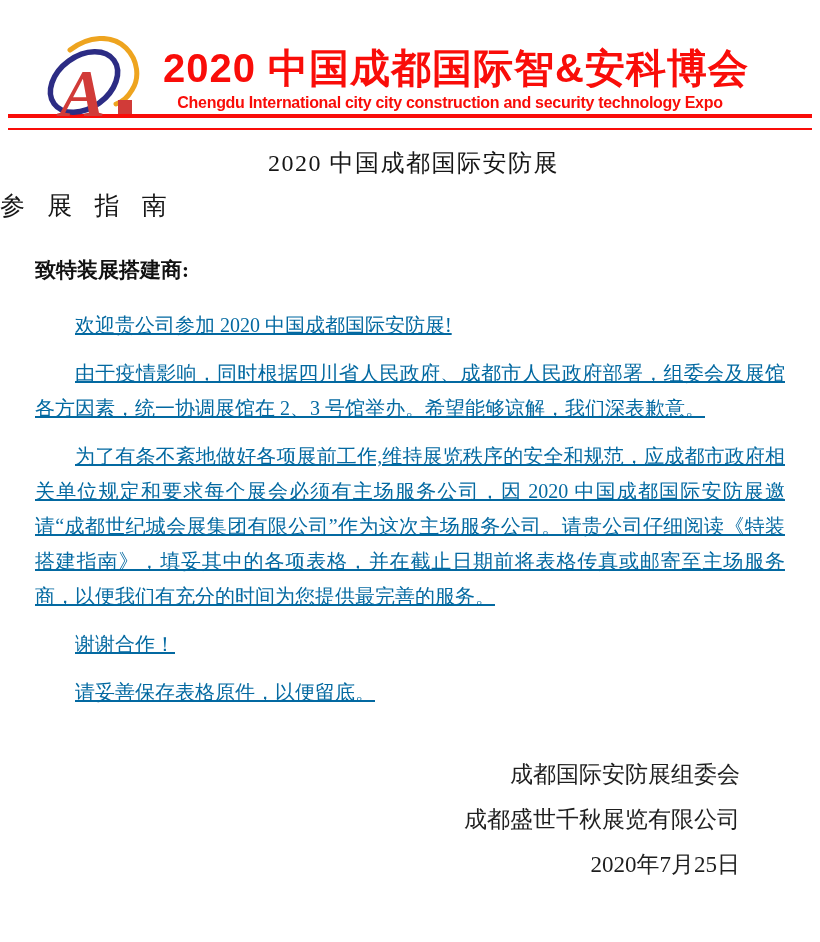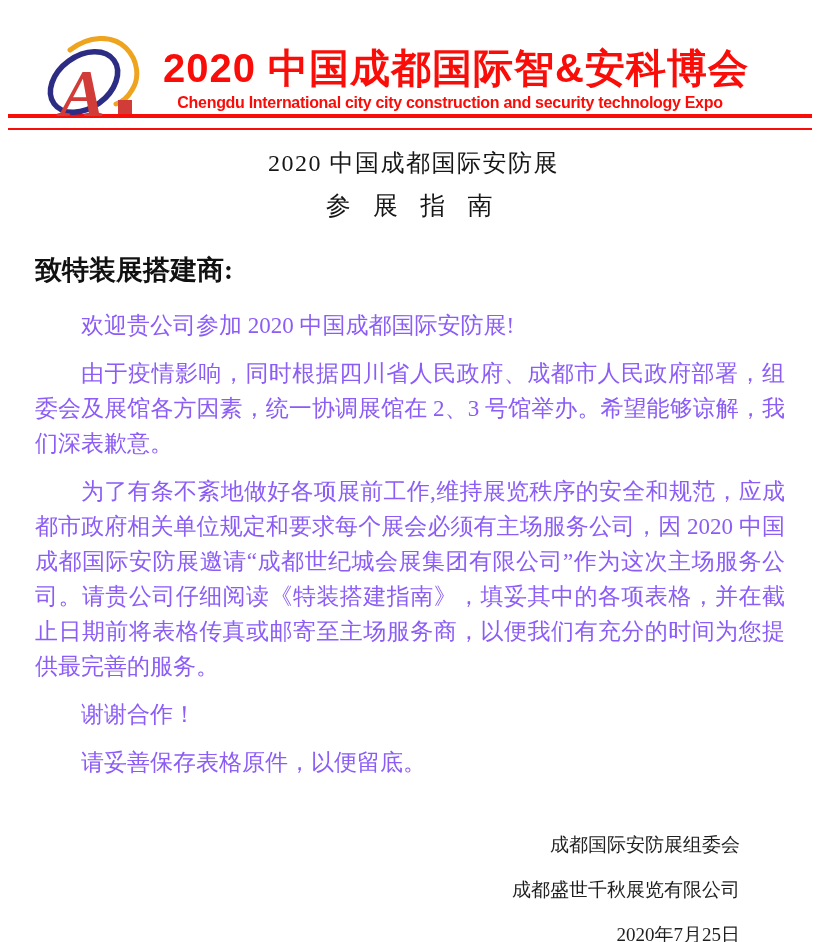--- a/index.html
+++ b/index.html
@@ -33,40 +33,41 @@
     border-top-style: solid; border-top-width: 4.5px;
     border-bottom-style: solid; border-bottom-width: 2.5px;
   }
   
   .doc-title1 {
     margin: 18px 0 0; text-align: center;
     font-size: 24px; font-weight: normal; letter-spacing: 1.5px;
     line-height: 30px; color: #161616; padding-left: 7px;
   }
   .doc-title2 {
-    margin: 12px 0 0; text-align: center;
+    margin: 12px 0 0; 
     font-size: 25px; font-weight: normal; letter-spacing: 2px;
     word-spacing: 12px; line-height: 32px; color: #161616;
   }
   
   .content { margin: 0 35px; }
   .salutation {
-    margin: 34px 0 0; font-size: 27px; font-weight: bold;
+    margin: 34px 0 0; font-size: 21px; font-weight: bold;
     line-height: 29px; color: #111;
   }
   .body-para {
-    margin: 13px 0 0; font-size: 23px; line-height: 35px;
+    margin: 13px 0 0; font-size: 20px; line-height: 35px;
     text-align: justify; text-align-last: left; text-indent: 2em;
-    color: #8b5cf6;
+    color: #0369a1;
+    text-decoration: underline;
   }
   .body-para.first { margin-top: 23px; }
   
   .signature {
     margin-top: 42px; padding-right: 45px; text-align: right;
-    font-size: 19px; line-height: 45px; color: #1e1e1e;
+    font-size: 23px; line-height: 45px; color: #1e1e1e;
   }
   .signature p { margin: 0; }
 </style>
 </head>
 <body>
 
 <div class="page">
 
   <header class="letterhead">
     <svg class="logo" viewBox="0 0 104 84" xmlns="http://www.w3.org/2000/svg" aria-hidden="true">

